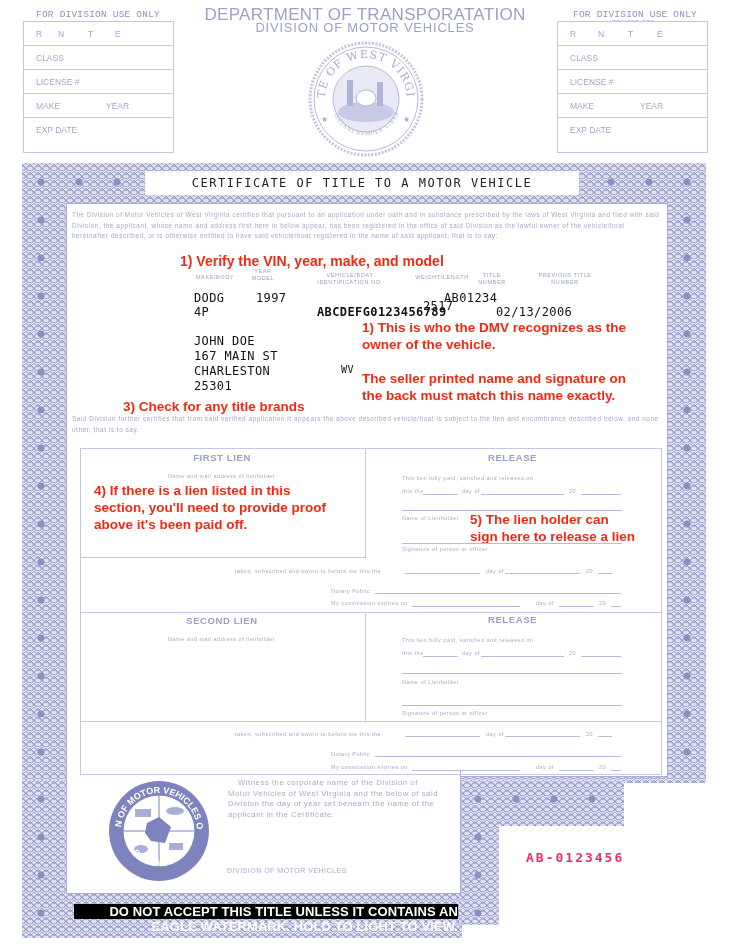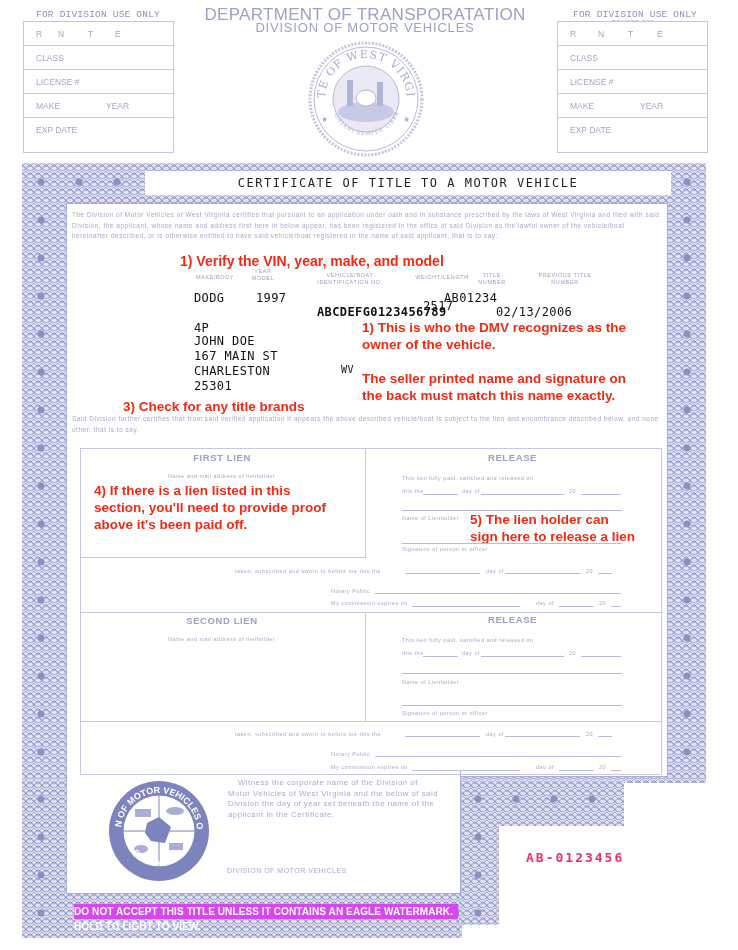--- a/index.html
+++ b/index.html
@@ -16,31 +16,31 @@
   .dept{position:absolute;left:150px;top:6px;width:430px;text-align:center;font-size:17px;color:#9ca1c8;letter-spacing:0.3px;line-height:17px;}
   .dmv{position:absolute;left:150px;top:20px;width:430px;text-align:center;font-size:13px;color:#9ca1c8;letter-spacing:0.8px;}
   
   .frame{position:absolute;background-color:#dfe1f1;
     background-image:
       radial-gradient(circle at 50% 50%, #8a90c4 0 3px, transparent 4px),
       repeating-linear-gradient(45deg, rgba(120,126,190,0.55) 0 1px, transparent 1px 4px),
       repeating-linear-gradient(-45deg, rgba(120,126,190,0.45) 0 1px, transparent 1px 4px);
     background-size:38px 38px, 8px 8px, 8px 8px;}
   .inner{position:absolute;background:#fff;border:1px solid #a9aed6;}
-  .cert-title{position:absolute;left:145px;top:171px;width:526px;height:24px;background:#fff;text-align:center;font-family:"DejaVu Sans Mono",monospace;font-size:12px;color:#222;letter-spacing:1.5px;line-height:24px;}
+  .cert-title{position:absolute;left:145px;top:171px;width:434px;height:24px;background:#fff;text-align:center;font-family:"DejaVu Sans Mono",monospace;font-size:12px;color:#222;letter-spacing:1.5px;line-height:24px;}
   .cert-body{font-size:6.4px;color:#a4a8ca;letter-spacing:0.55px;line-height:10.5px;}
   .anno{position:absolute;color:#f12a14;font-weight:bold;font-family:"Liberation Sans",sans-serif;}
   .colhdr{position:absolute;font-size:5.5px;color:#9aa0c6;letter-spacing:0.6px;text-align:center;line-height:7px;}
   .mono{position:absolute;font-family:"DejaVu Sans Mono","Liberation Mono",monospace;font-size:12px;color:#111;letter-spacing:0.4px;}
   .sec-hdr{position:absolute;font-size:9.5px;font-weight:bold;color:#9ba0c6;letter-spacing:0.6px;text-align:center;}
   .small{position:absolute;font-size:5.5px;color:#a5a9cc;letter-spacing:0.5px;white-space:nowrap;}
   .line{position:absolute;height:0;border-top:1px solid #b8bbda;}
   .box{position:absolute;border:1px solid #c5c8e2;}
   .witness{position:absolute;font-size:7.8px;color:#a6aace;letter-spacing:0.5px;line-height:10.5px;}
-  .banner{position:absolute;left:74px;top:904px;width:384px;height:15px;background:#d946ef;color:#fff;font-weight:bold;font-size:10px;text-align:left;line-height:15px;letter-spacing:0.1px;font-family:"Liberation Sans Narrow","Liberation Sans",sans-serif;}
+  .banner{position:absolute;left:74px;top:904px;width:384px;height:15px;background:#000000;color:#fff;font-weight:bold;font-size:13px;text-align:right;line-height:15px;letter-spacing:0.1px;font-family:"Liberation Sans Narrow","Liberation Sans",sans-serif;}
   .serial{position:absolute;left:526px;top:850px;font-family:"DejaVu Sans Mono",monospace;font-size:13px;color:#e8316a;letter-spacing:2px;font-weight:bold;}
 </style>
 </head>
 <body>
 
 <div class="divbox-title" style="left:23px;top:9px;width:150px;">FOR DIVISION USE ONLY</div>
 <div class="divbox" style="left:23px;top:21px;width:149px;height:130px;">
   <div class="divrow">
     <span style="width:22px;">R</span>
     <span style="width:30px;">N</span>
@@ -127,21 +127,21 @@
 <div class="colhdr" style="left:250px;top:268px;width:26px;">YEAR MODEL</div>
 <div class="colhdr" style="left:305px;top:272px;width:90px;">VEHICLE/BOAT IDENTIFICATION NO.</div>
 <div class="colhdr" style="left:412px;top:274px;width:60px;">WEIGHT/LENGTH</div>
 <div class="colhdr" style="left:475px;top:272px;width:34px;">TITLE NUMBER</div>
 <div class="colhdr" style="left:530px;top:272px;width:70px;">PREVIOUS TITLE NUMBER</div>
 
 <div class="mono" style="left:194px;top:291px;">DODG</div>
 <div class="mono" style="left:256px;top:291px;">1997</div>
 <div class="mono" style="left:423px;top:291px;margin-top:8px;">2517</div>
 <div class="mono" style="left:444px;top:291px;">AB01234</div>
-<div class="mono" style="left:194px;top:305px;margin-top:16px;">4P</div>
+<div class="mono" style="left:194px;top:305px;">4P</div>
 <div class="mono" style="left:317px;top:305px;font-weight:bold;">ABCDEFG0123456789</div>
 <div class="mono" style="left:496px;top:305px;">02/13/2006</div>
 
 <div class="mono" style="left:194px;top:334px;">JOHN DOE</div>
 <div class="mono" style="left:194px;top:349px;">167 MAIN ST</div>
 <div class="mono" style="left:194px;top:364px;">CHARLESTON</div>
 <div class="mono" style="left:341px;top:364px;font-size:10px;">WV</div>
 <div class="mono" style="left:194px;top:379px;">25301</div>
 
 <div class="anno" style="left:362px;top:320px;font-size:13.5px;">1) This is who the DMV recognizes as the</div>

